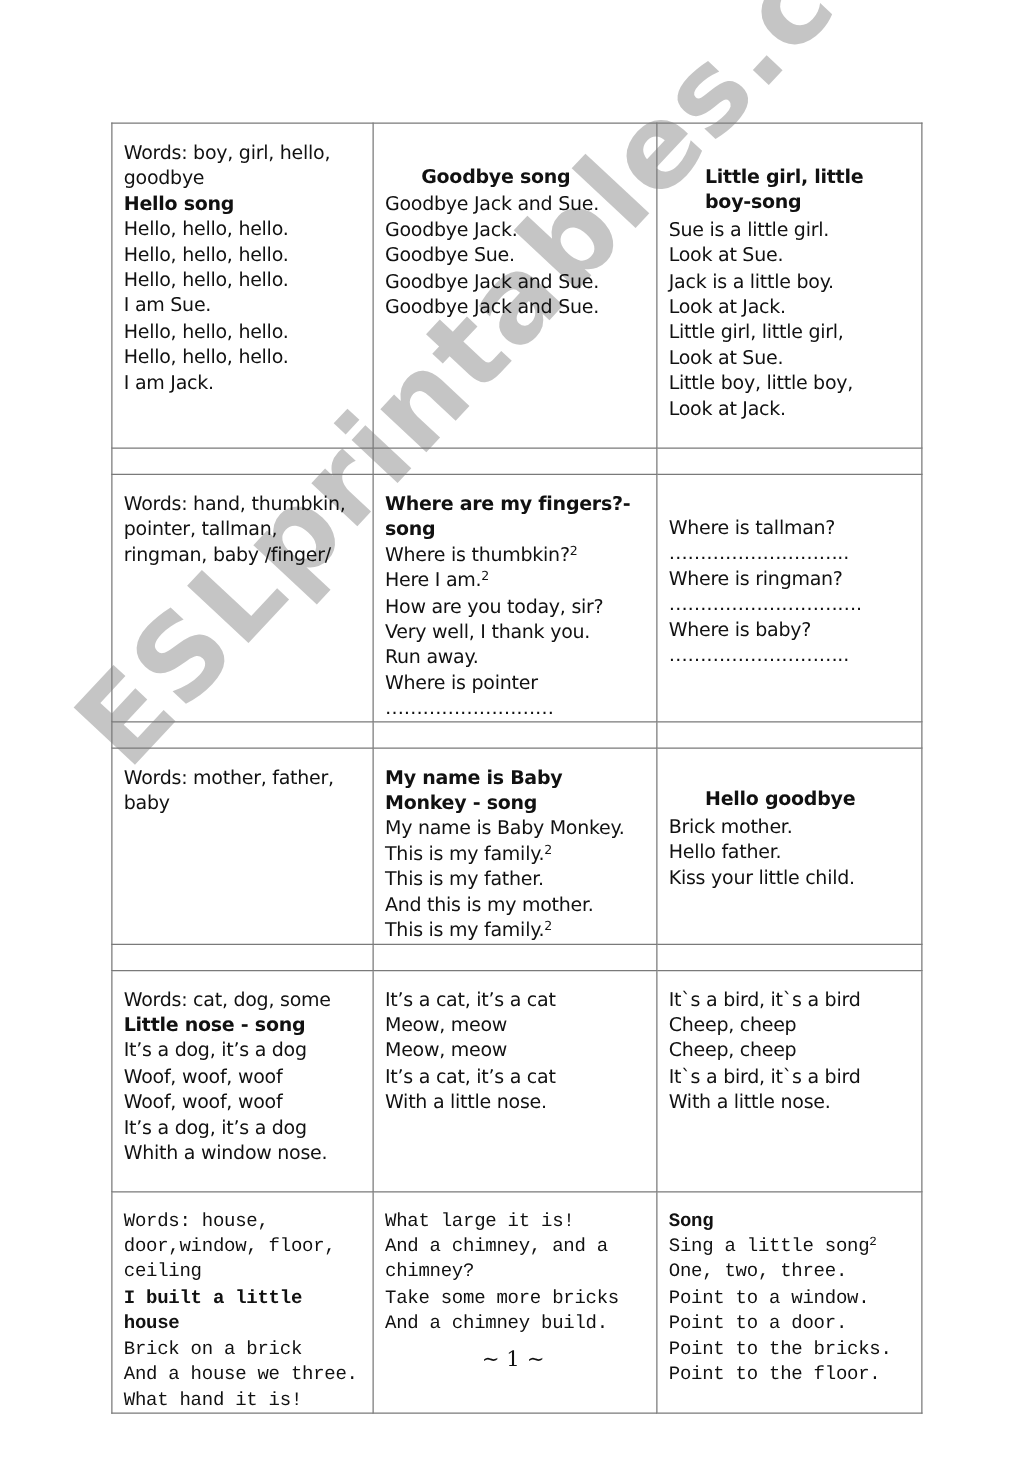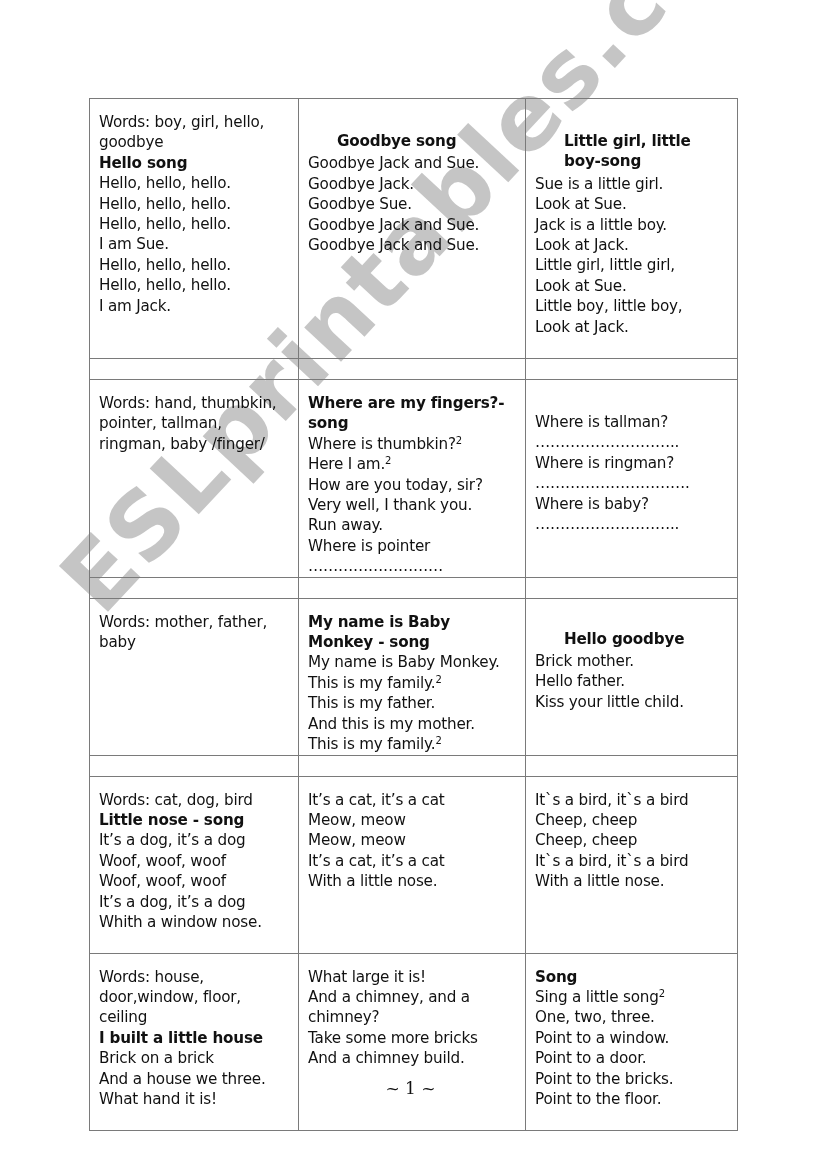--- a/index.html
+++ b/index.html
@@ -37,21 +37,21 @@
       letter-spacing: -0.2px;
       overflow: hidden;
     }
     col.c1 { width: 209px; }
     col.c2 { width: 227px; }
     col.c3 { width: 212px; }
     tr.r1 td { height: 246px; }
     tr.r2 td { height: 183px; }
     tr.r3 td { height: 143px; }
     tr.r4 td { height: 163px; }
-    tr.r5 td { height: 163px; }
+    tr.r5 td { height: 163px; font-family: Liberation Mono, monospace; }
     tr.spacer td { height: 20px; padding: 0; }
     .line { display: block; white-space: nowrap; }
     .wrap { display: block; white-space: normal; }
     .title { display: block; font-weight: bold; white-space: normal; }
     .top-gap { display: block; height: 19px; }
     .top-gap-2 { display: block; height: 17px; }
     .title-pad { padding-bottom: 2px; margin-left: 29px; }
     sup { font-size: 10px; vertical-align: 5px; line-height: 0; }
     .page-number {
       position: absolute;
@@ -187,21 +187,21 @@
     </tr>
 
     <tr class="spacer">
           <td></td>
           <td></td>
           <td></td>
         </tr>
 
     <tr class="r4">
       <td>
-        <span class="wrap">Words: cat, dog, bird</span>
+        <span class="wrap">Words: cat, dog, some</span>
         <span class="title">Little nose - song</span>
         <span class="line">It’s a dog, it’s a dog</span>
         <span class="line">Woof, woof, woof</span>
         <span class="line">Woof, woof, woof</span>
         <span class="line">It’s a dog, it’s a dog</span>
         <span class="line">Whith a window nose.</span>
       </td>
       <td>
         <span class="line">It’s a cat, it’s a cat</span>
         <span class="line">Meow, meow</span>

